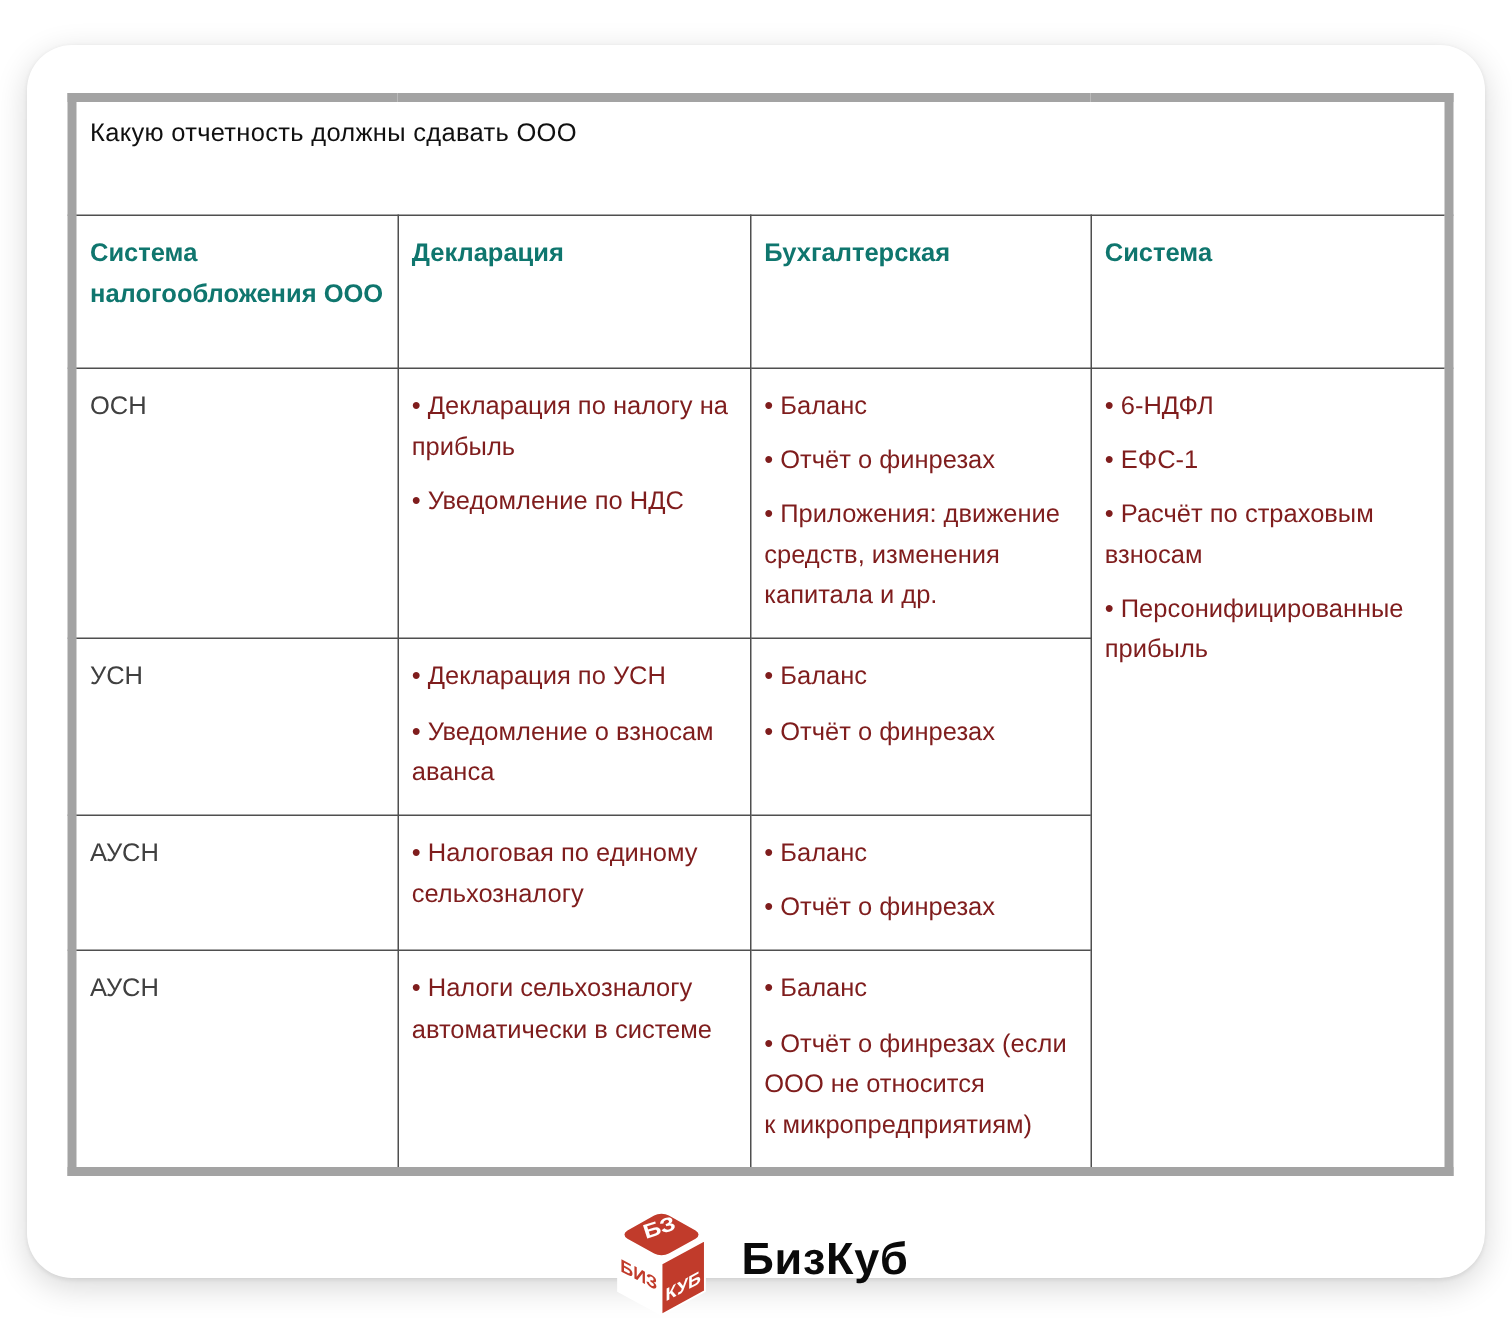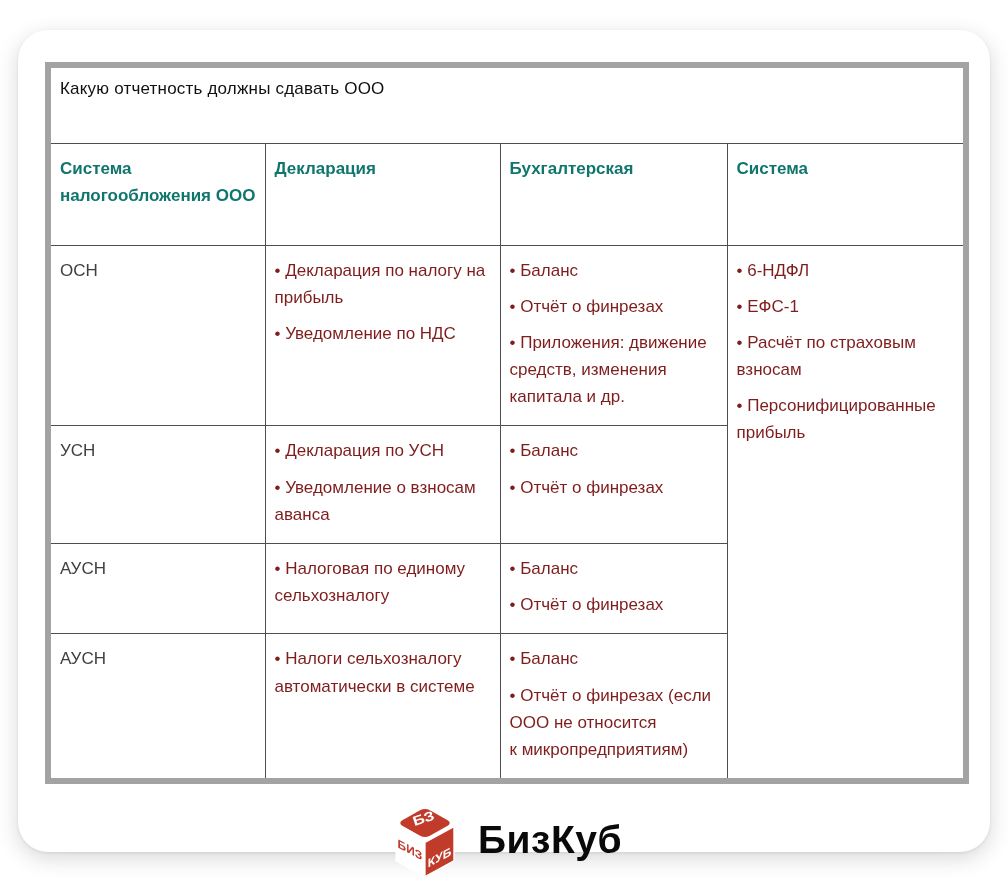--- a/index.html
+++ b/index.html
@@ -63,21 +63,21 @@
   td.hr-cell .cell-list p { margin-bottom: 9px; }
   .footer {
     margin-top: 17px;
     width: 918px;
     display: flex;
     align-items: center;
     justify-content: center;
   }
   .logo-cube { width: 78px; height: 78px; flex: 0 0 auto; }
   .brand {
-    font-size: 39px;
+    font-size: 30px;
     font-weight: 700;
     color: #0a0a0a;
     margin-left: 14px;
     letter-spacing: 0.5px;
   }
 </style>
 </head>
 <body>
 
 <div class="card">

